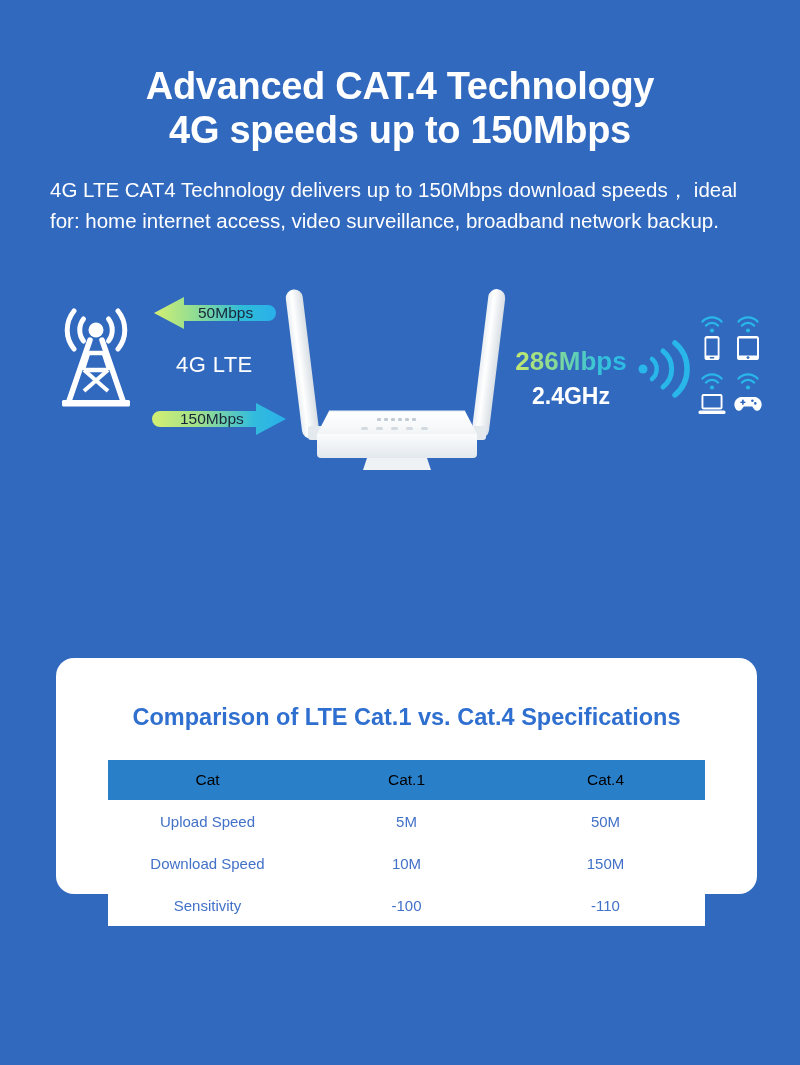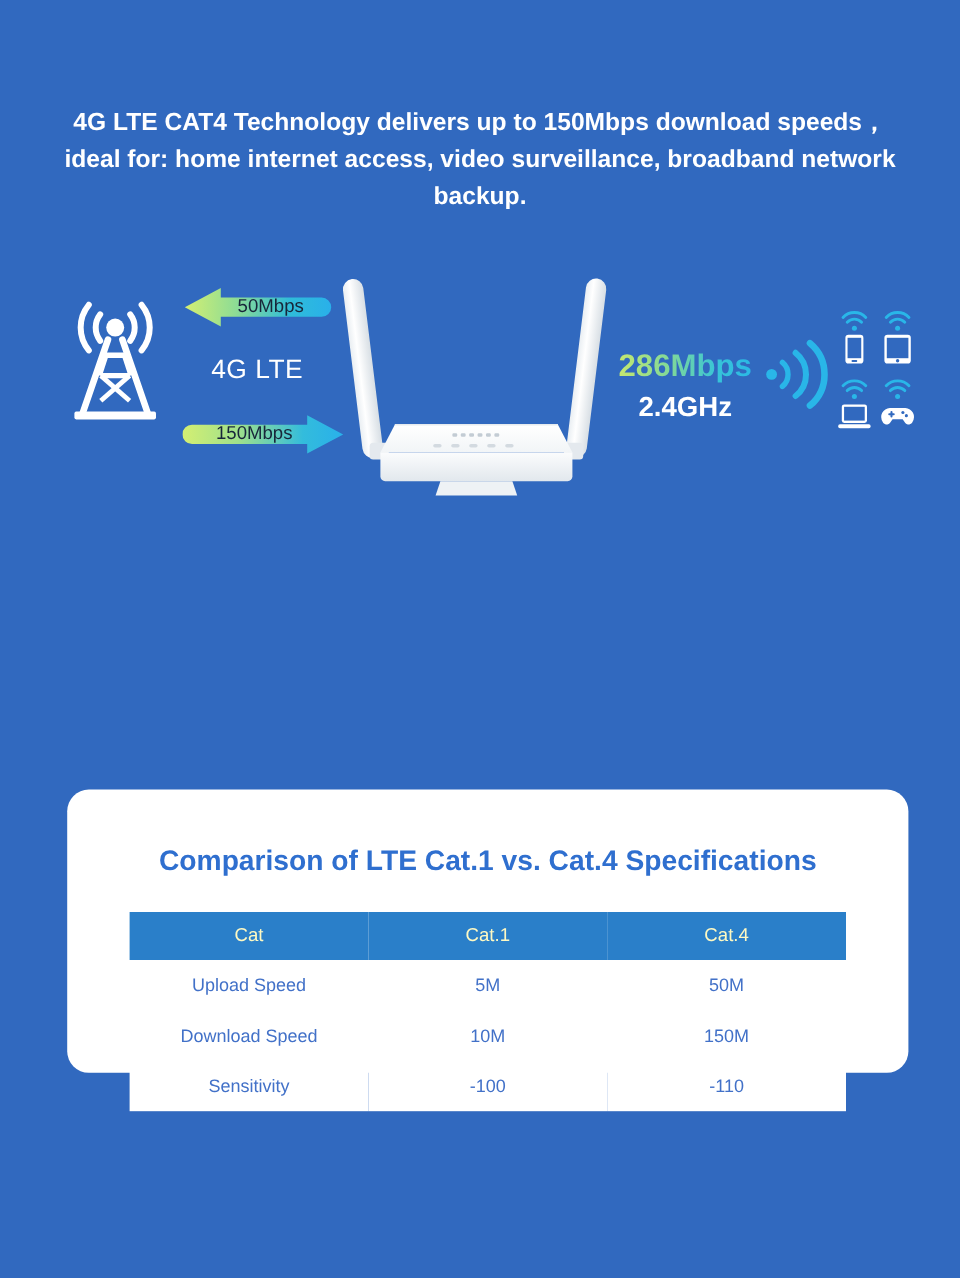--- a/index.html
+++ b/index.html
@@ -28,22 +28,22 @@
     letter-spacing: -0.3px;
   }
   .headline-line2 { display: block; }
 
   .subtitle {
     margin: 22px auto 0 auto;
     width: 700px;
     color: #ffffff;
     font-size: 20.5px;
     line-height: 31px;
-    text-align: center;
-    font-weight: 700;
+    text-align: left;
+    font-weight: 400;
   }
 
   
   .diagram {
     position: relative;
     width: 800px;
     height: 290px;
     margin-top: 42px;
   }
 
@@ -163,21 +163,21 @@
   }
 
   table.spec {
     margin: 29px auto 0 auto;
     width: 597px;
     border-collapse: collapse;
     table-layout: fixed;
   }
   table.spec thead th {
     background: #2a7fc9;
-    color: #fef9c3;
+    color: #000000;
     font-size: 15.5px;
     font-weight: 400;
     height: 38px;
     text-align: center;
     vertical-align: middle;
   }
   table.spec tbody td {
     color: #4271c8;
     font-size: 15px;
     font-weight: 400;
@@ -187,20 +187,24 @@
     background: #ffffff;
   }
   table.spec col.c1 { width: 199px; }
   table.spec col.c2 { width: 199px; }
   table.spec col.c3 { width: 199px; }
 </style>
 </head>
 <body>
 
 <div class="header">
+  <div class="headline">
+    <span>Advanced CAT.4 Technology</span>
+    <span class="headline-line2">4G speeds up to 150Mbps</span>
+  </div>
   <div class="subtitle">4G LTE CAT4 Technology delivers up to 150Mbps download speeds， ideal for: home internet access, video surveillance, broadband network backup.</div>
 </div>
 
 <div class="diagram">
 
   <div class="tower">
     <svg width="80" height="105" viewBox="0 0 80 105" fill="none">
 
       <circle cx="40" cy="22" r="7.5" fill="#ffffff"></circle>
 

